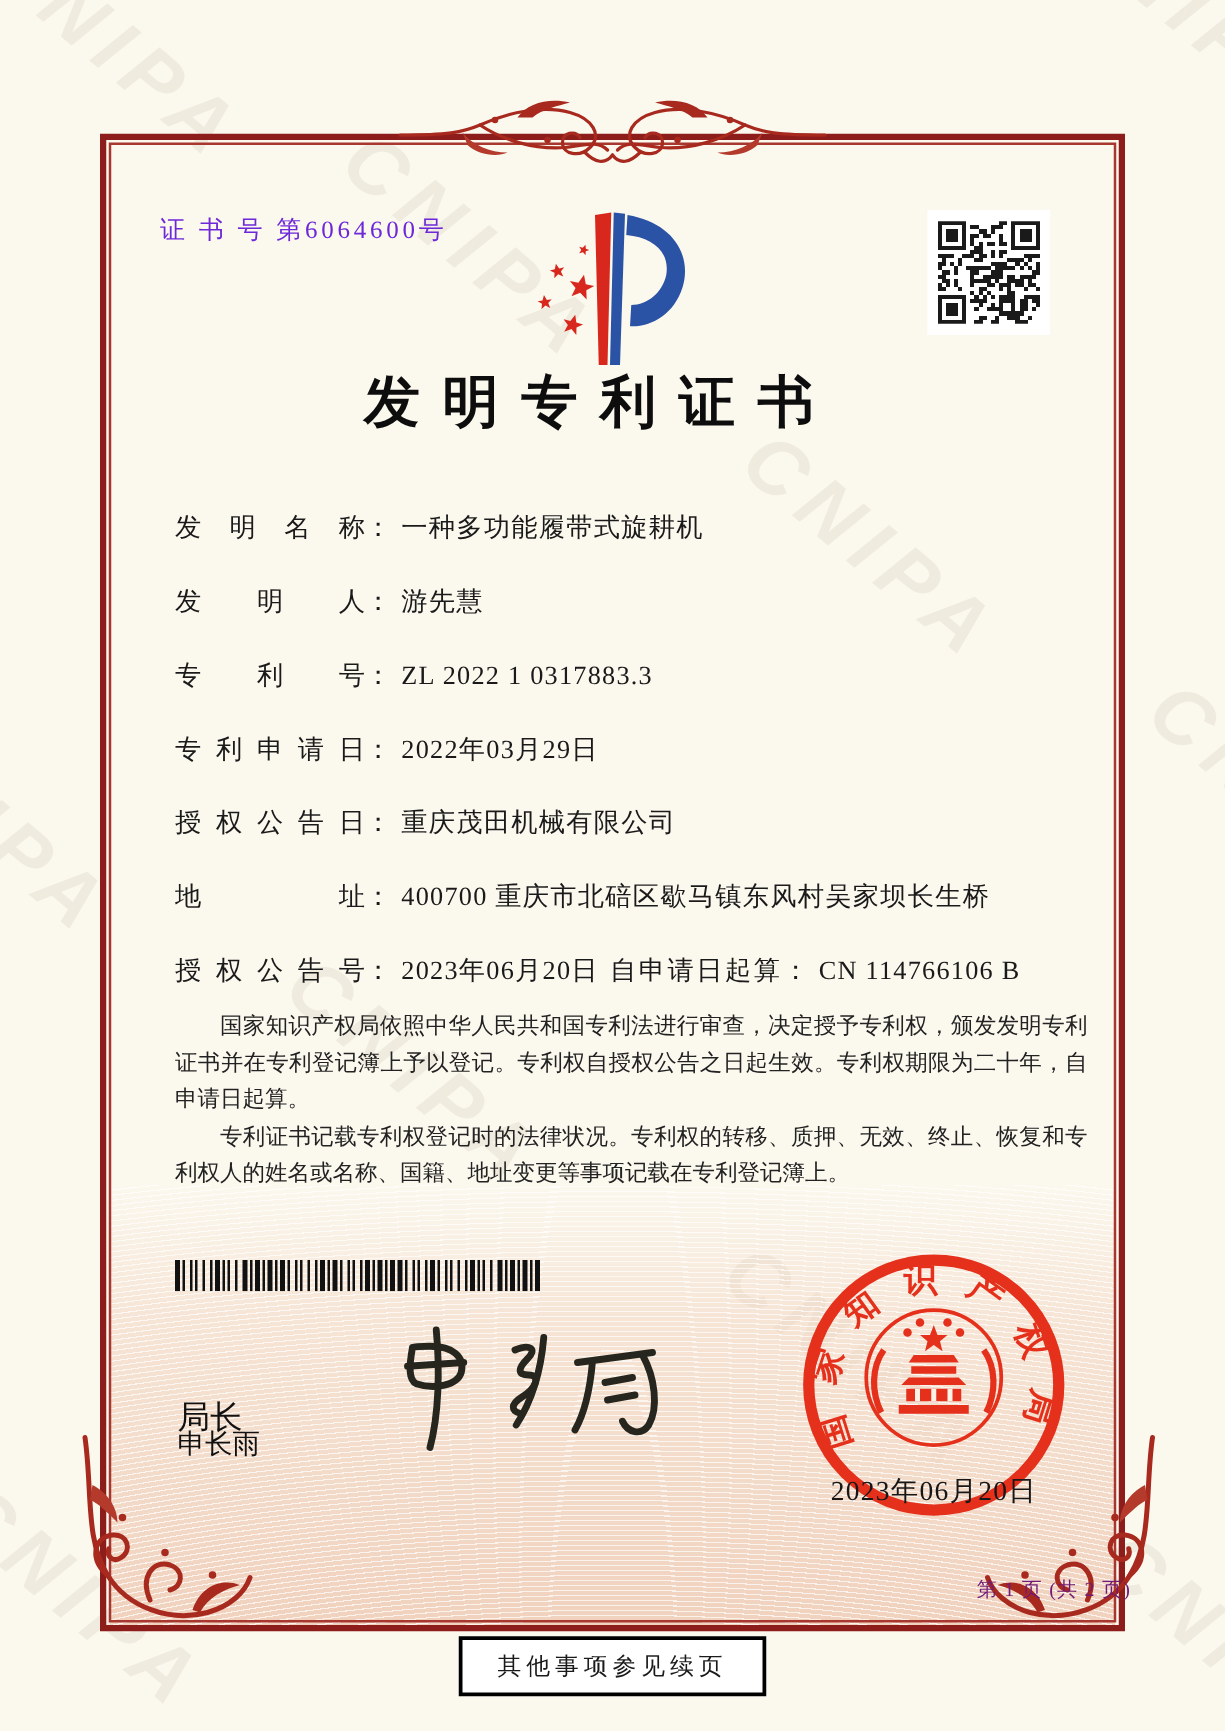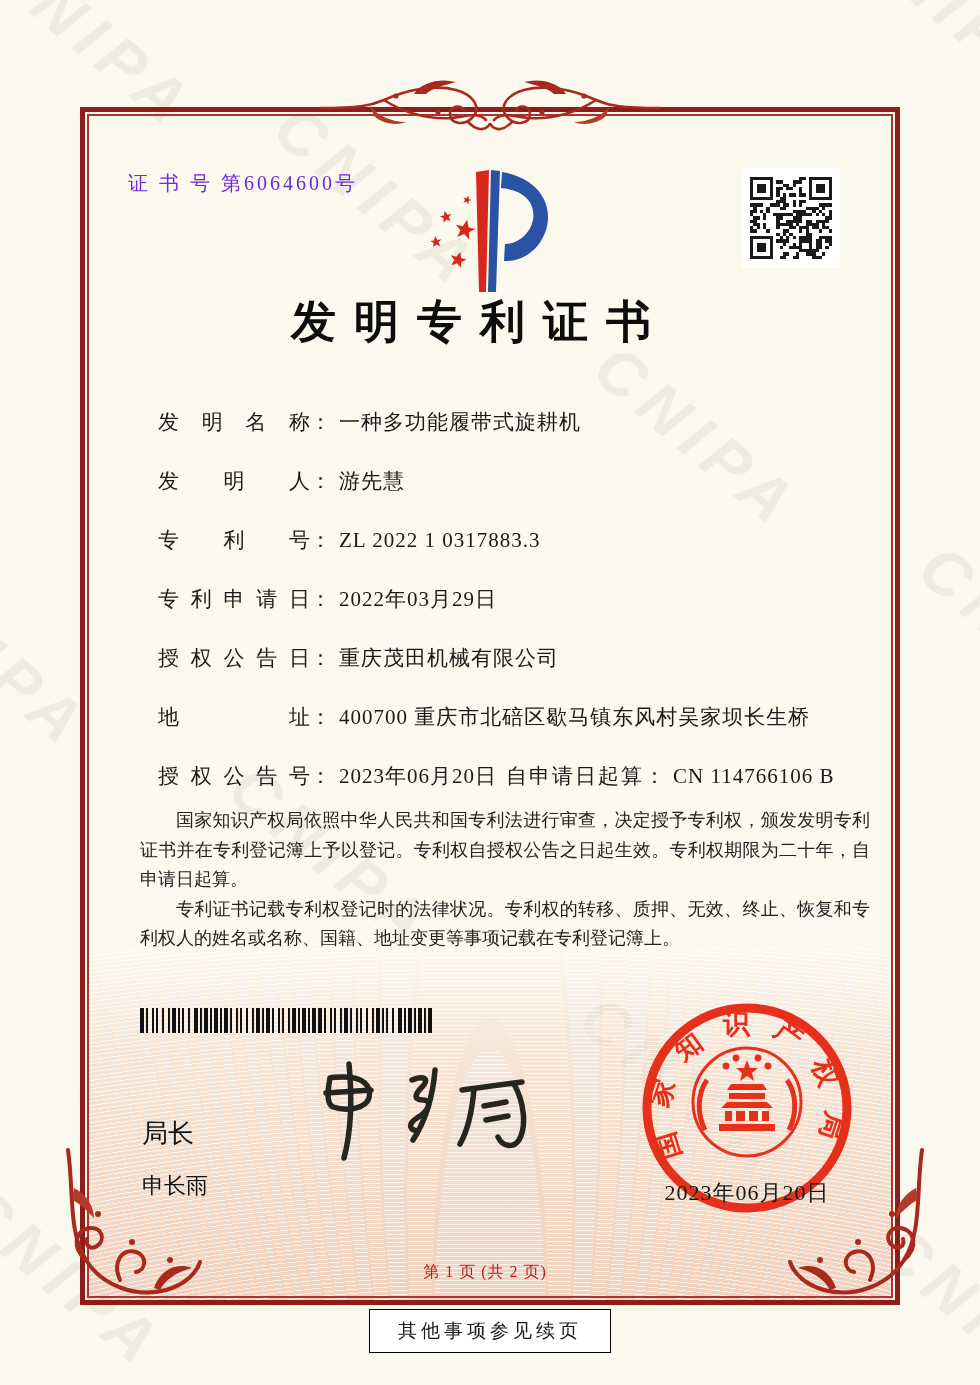--- a/index.html
+++ b/index.html
@@ -45,21 +45,21 @@
   .qrbox{
     position:absolute;left:742px;top:168px;width:98px;height:100px;
     background:#ffffff;display:flex;align-items:center;justify-content:center;
   }
   .title{
     position:absolute;left:60px;top:292px;width:840px;
     text-align:center;font-size:45px;font-weight:bold;
     letter-spacing:18px;color:#0d0d0d;
   }
   
-  .frow{position:absolute;left:140px;font-size:21px;color:#1a1a1a;white-space:nowrap;margin-left:18px;}
+  .frow{position:absolute;left:140px;font-size:21px;color:#1a1a1a;white-space:nowrap;}
   .flabel{
     display:inline-block;width:152px;vertical-align:bottom;
     text-align:justify;text-align-last:justify;
   }
   .fcolon{display:inline-block;margin-right:8px;}
   .fvalue{letter-spacing:1px;}
   .fpair2{position:absolute;left:348px;top:0;}
   
   .paras{
     position:absolute;left:140px;top:806px;width:730px;
@@ -68,31 +68,31 @@
   }
   .paras p{margin:0;text-indent:2em;}
   
   .barcode{position:absolute;left:140px;top:1008px;width:294px;height:25px;}
   .sig-title{
     position:absolute;left:142px;top:1096px;font-size:26px;
     font-family:"Liberation Sans","DejaVu Sans",sans-serif;color:#111;margin-top:20px;
   }
   .sig-name{
     position:absolute;left:142px;top:1140px;font-size:22px;
-    font-family:"Liberation Sans","DejaVu Sans",sans-serif;color:#111;margin-top:31px;
+    font-family:"Liberation Sans","DejaVu Sans",sans-serif;color:#111;
   }
   .signature-svg{position:absolute;left:296px;top:1052px;}
   .seal-svg{position:absolute;left:635px;top:998px;}
   .pageinfo{
-    position:absolute;left:80px;top:1262px;width:810px;text-align:center;
-    font-size:16px;color:#b91c1c;letter-spacing:1px;
+    position:absolute;left:80px;top:1262px;width:810px;text-align:right;
+    font-size:16px;color:#701a75;letter-spacing:1px;padding-left:15px;
   }
   .contbox{
     position:absolute;left:50%;top:1309px;transform:translateX(-50%);
-    background:#ffffff;border:1px solid #000000;
+    background:#ffffff;border:3px solid #000000;
     padding:8px 28px;font-size:19px;letter-spacing:4px;color:#1a1a1a;
   }
   .ornament-top{position:absolute;left:318px;top:78px;}
   .flourish-bl{position:absolute;left:58px;top:1148px;}
   .flourish-br{position:absolute;left:782px;top:1148px;transform:scaleX(-1);}
   .logo-svg{position:absolute;left:420px;top:160px;}
 </style>
 </head>
 <body>
 

